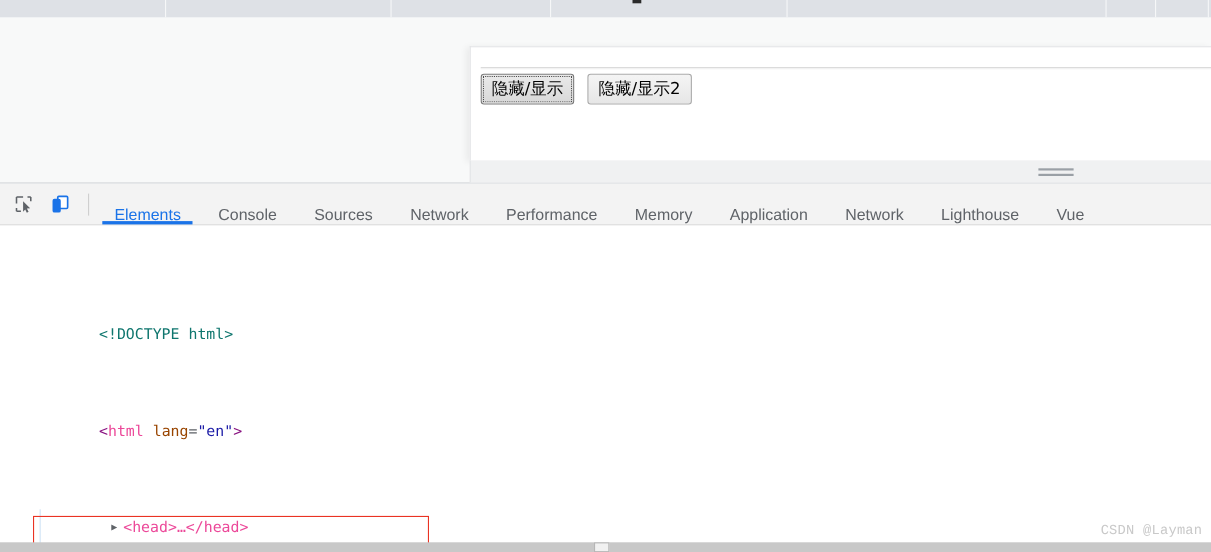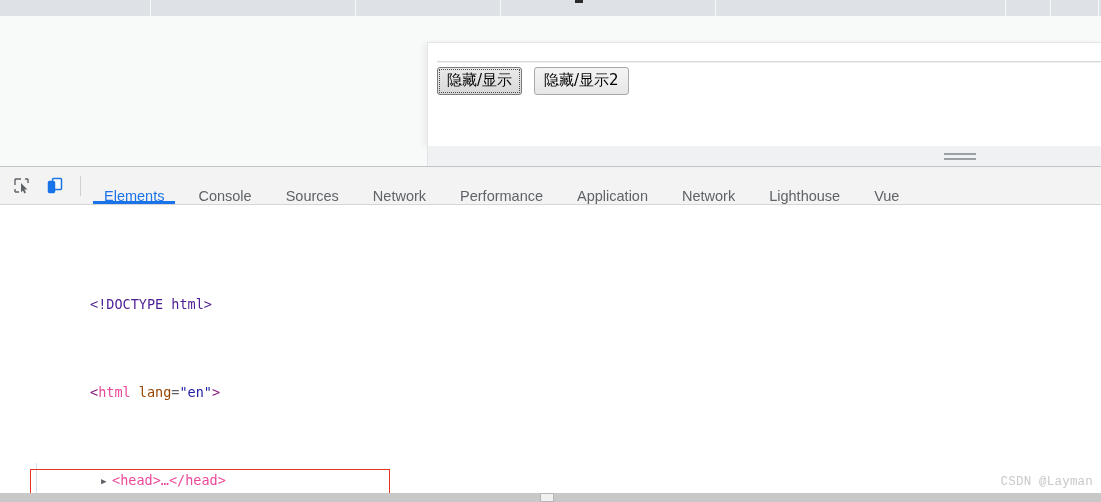--- a/index.html
+++ b/index.html
@@ -209,21 +209,21 @@
     color: #5f6368;
     font-size: 9px;
     vertical-align: middle;
   }
   .tri.blank { color: transparent; }
 
   .tag     { color: #ec4899; }
   .attr    { color: #994500; }
   .val     { color: #1a1aa6; }
   .punct   { color: #881280; }
-  .doctype { color: #4c1d95; }
+  .doctype { color: #0f766e; }
   .txt     { color: #000000; }
   .eq      { color: #5f6368; }
 
   
   .guide {
     position: absolute;
     left: 36px; top: 296px;
     width: 1px; height: 160px;
     background: #cfe3f5;
   }
@@ -325,20 +325,23 @@
         <div class="tab">
           <span>Sources</span>
         </div>
         <div class="tab">
           <span>Network</span>
         </div>
         <div class="tab">
           <span>Performance</span>
         </div>
         <div class="tab">
+          <span>Memory</span>
+        </div>
+        <div class="tab">
           <span>Application</span>
         </div>
         <div class="tab">
           <span>Network</span>
         </div>
         <div class="tab">
           <span>Lighthouse</span>
         </div>
         <div class="tab">
           <span>Vue</span>

